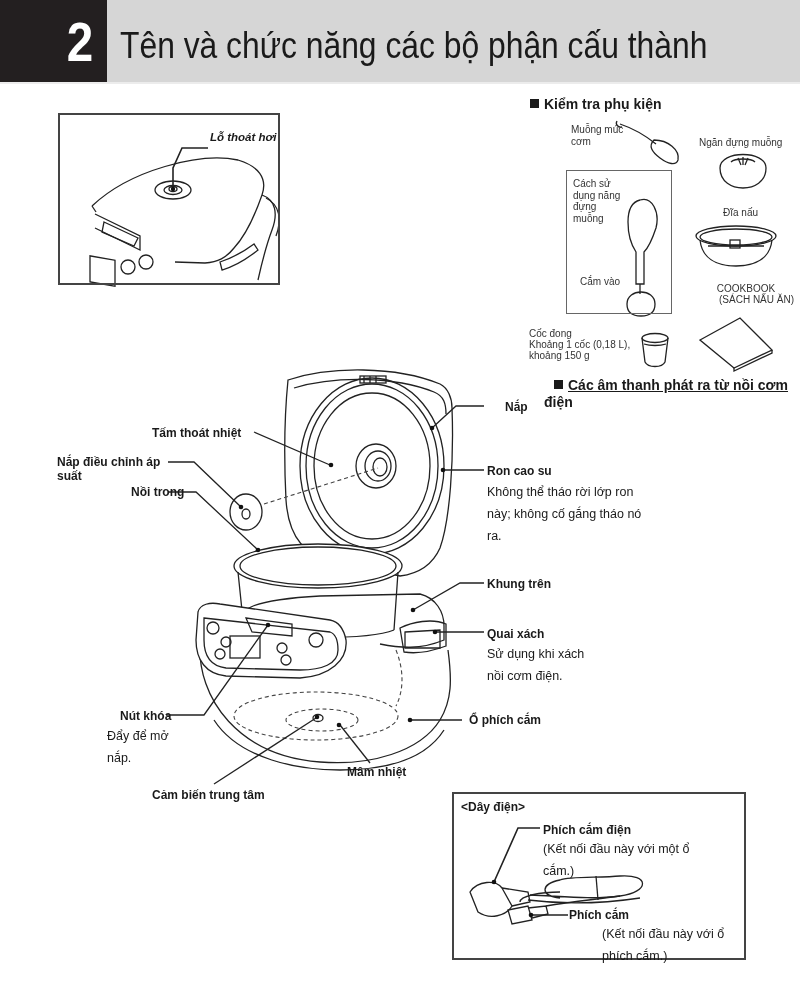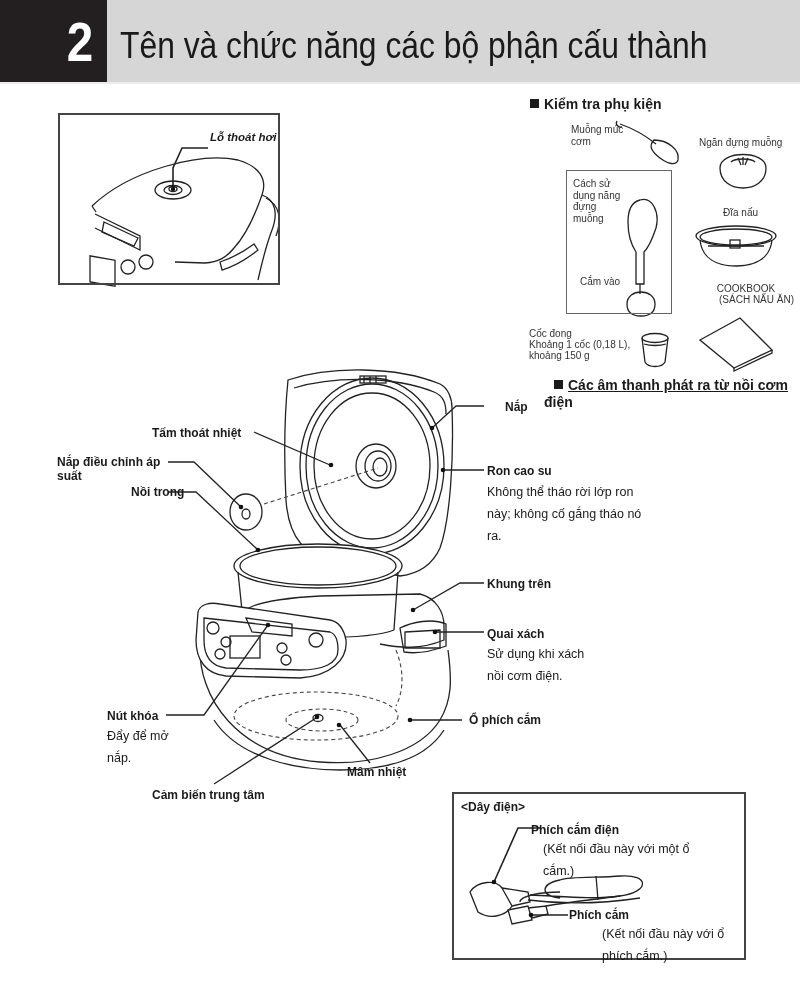--- a/index.html
+++ b/index.html
@@ -218,24 +218,24 @@
 <div class="abs lbl bold" style="left:487px; top:444px;margin-top:20px;">Ron cao su</div>
 <div class="abs desc" style="left:487px; top:481px; width:170px;">Không thể tháo rời lớp ron này; không cố gắng tháo nó ra.</div>
 
 <div class="abs lbl bold" style="left:487px; top:577px;">Khung trên</div>
 
 <div class="abs lbl bold" style="left:487px; top:627px;">Quai xách</div>
 <div class="abs desc" style="left:487px; top:643px; width:110px;">Sử dụng khi xách nồi cơm điện.</div>
 
 <div class="abs lbl bold" style="left:469px; top:713px;">Ổ phích cắm</div>
 
-<div class="abs lbl bold" style="left:107px; top:709px;">Nút khóa</div>
+<div class="abs lbl bold" style="left:120px; top:709px;">Nút khóa</div>
 <div class="abs desc" style="left:107px; top:725px; width:72px;">Đẩy để mở nắp.</div>
 
 <div class="abs lbl bold" style="left:347px; top:765px;">Mâm nhiệt</div>
 <div class="abs lbl bold" style="left:152px; top:788px;text-align:center;">Cảm biến trung tâm</div>
 
 <div class="cord-box"></div>
 <div class="abs lbl bold" style="left:461px; top:800px;">&lt;Dây điện&gt;</div>
-<div class="abs lbl bold" style="left:531px; top:823px;">Phích cắm điện</div>
+<div class="abs lbl bold" style="left:543px; top:823px;">Phích cắm điện</div>
 <div class="abs desc" style="left:543px; top:838px; width:170px;">(Kết nối đầu này với một ổ cắm.)</div>
 <div class="abs lbl bold" style="left:569px; top:908px;text-align:center;">Phích cắm</div>
 <div class="abs desc" style="left:602px; top:923px; width:150px;">(Kết nối đầu này với ổ phích cắm.)</div>
 
 </body></html>

